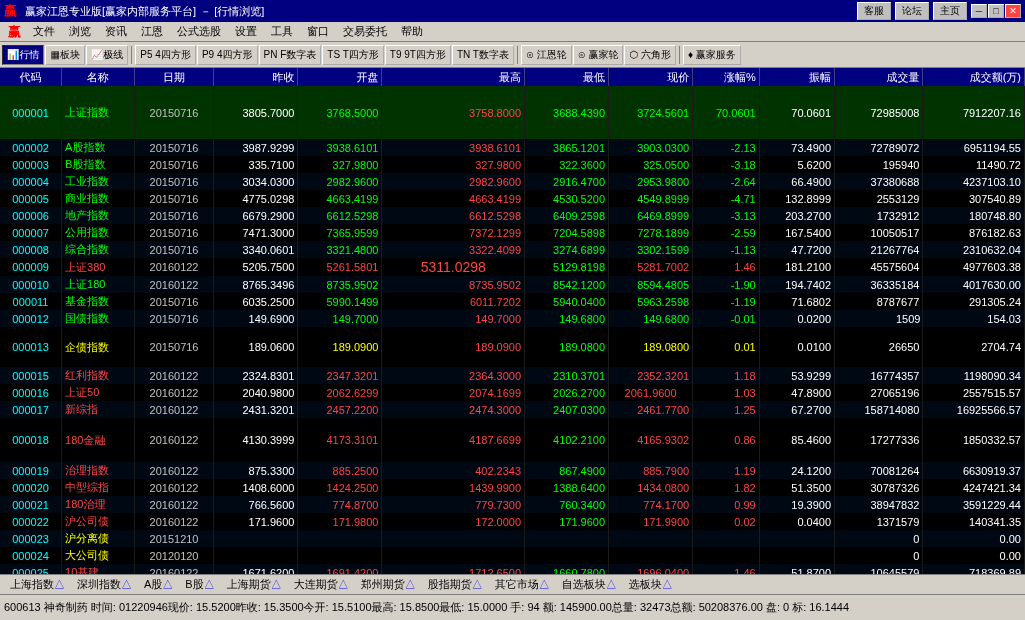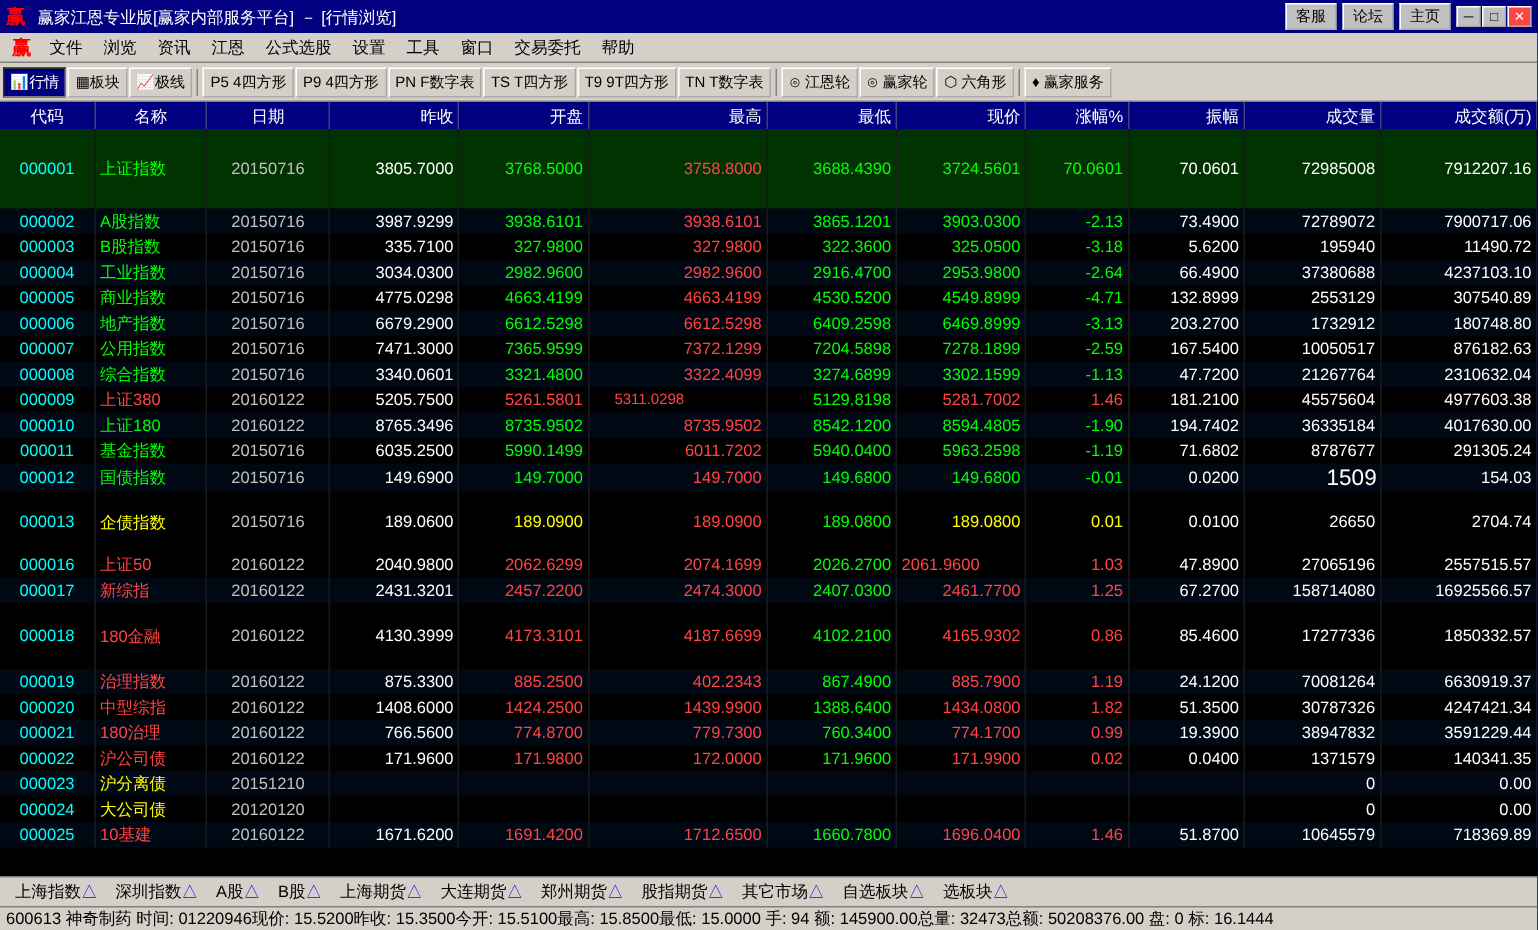--- a/index.html
+++ b/index.html
@@ -33,21 +33,21 @@
     .data-table tbody td:first-child { text-align: center; color: #00ffff; }
     .data-table tbody td:nth-child(2) { text-align: left; }
     .data-table tbody td:nth-child(3) { text-align: center; color: #c0c0c0; }
 
     
     .bottom-tabs { background: #d4d0c8; height: 20px; display: flex; align-items: center; padding: 0 4px; gap: 0; border-top: 1px solid #808080; }
     .bottom-tab { padding: 1px 6px; font-size: 11px; color: #000; cursor: pointer; white-space: nowrap; }
     .bottom-tab .arrow { color: #0000ff; }
 
     
-    .status-bar { background: #d4d0c8; height: 16px; display: flex; align-items: center; padding: 0 4px; border-top: 1px solid #808080; font-size: 11px; color: #000; }
+    .status-bar { background: #d4d0c8; height: 26px; display: flex; align-items: center; padding: 0 4px; border-top: 1px solid #808080; font-size: 11px; color: #000; }
     
     .main-container { display: flex; flex-direction: column; height: 620px; }
     .content-area { flex: 1; overflow: hidden; display: flex; flex-direction: column; }
     .table-wrapper { flex: 1; overflow: hidden; background: #000; }
   </style>
 </head>
 <body>
 
 <div class="main-container">
 
@@ -147,21 +147,21 @@
               <td style="color: rgb(0, 255, 0); text-align: left; padding: 1px 3px; border-right: 1px solid rgb(26, 26, 26); font-size: 11px; white-space: nowrap;">A股指数</td>
               <td style="color: rgb(192, 192, 192); text-align: center; padding: 1px 3px; border-right: 1px solid rgb(26, 26, 26); font-size: 11px; white-space: nowrap;">20150716</td>
               <td style="color: rgb(255, 255, 255); text-align: right; padding: 1px 3px; border-right: 1px solid rgb(26, 26, 26); font-size: 11px; white-space: nowrap;">3987.9299</td>
               <td style="color: rgb(0, 255, 0); text-align: right; padding: 1px 3px; border-right: 1px solid rgb(26, 26, 26); font-size: 11px; white-space: nowrap;">3938.6101</td>
               <td style="color: rgb(255, 68, 68); text-align: right; padding: 1px 3px; border-right: 1px solid rgb(26, 26, 26); font-size: 11px; white-space: nowrap;">3938.6101</td>
               <td style="color: rgb(0, 255, 0); text-align: right; padding: 1px 3px; border-right: 1px solid rgb(26, 26, 26); font-size: 11px; white-space: nowrap;">3865.1201</td>
               <td style="color: rgb(0, 255, 0); text-align: right; padding: 1px 3px; border-right: 1px solid rgb(26, 26, 26); font-size: 11px; white-space: nowrap;">3903.0300</td>
               <td style="color: rgb(0, 255, 0); text-align: right; padding: 1px 3px; border-right: 1px solid rgb(26, 26, 26); font-size: 11px; white-space: nowrap;">-2.13</td>
               <td style="color: rgb(255, 255, 255); text-align: right; padding: 1px 3px; border-right: 1px solid rgb(26, 26, 26); font-size: 11px; white-space: nowrap;">73.4900</td>
               <td style="color: rgb(255, 255, 255); text-align: right; padding: 1px 3px; border-right: 1px solid rgb(26, 26, 26); font-size: 11px; white-space: nowrap;">72789072</td>
-              <td style="color: rgb(255, 255, 255); text-align: right; padding: 1px 3px; border-right: 1px solid rgb(26, 26, 26); font-size: 11px; white-space: nowrap;">7900717.06</td>
+              <td style="color: rgb(255, 255, 255); text-align: right; padding: 1px 3px; border-right: 1px solid rgb(26, 26, 26); font-size: 11px; white-space: nowrap;">6951194.55</td>
             </tr>
             <tr style="background: rgb(0, 0, 0);">
               <td style="color: rgb(0, 255, 255); text-align: center; padding: 1px 3px; border-right: 1px solid rgb(26, 26, 26); font-size: 11px; white-space: nowrap;">000003</td>
               <td style="color: rgb(0, 255, 0); text-align: left; padding: 1px 3px; border-right: 1px solid rgb(26, 26, 26); font-size: 11px; white-space: nowrap;">B股指数</td>
               <td style="color: rgb(192, 192, 192); text-align: center; padding: 1px 3px; border-right: 1px solid rgb(26, 26, 26); font-size: 11px; white-space: nowrap;">20150716</td>
               <td style="color: rgb(255, 255, 255); text-align: right; padding: 1px 3px; border-right: 1px solid rgb(26, 26, 26); font-size: 11px; white-space: nowrap;">335.7100</td>
               <td style="color: rgb(0, 255, 0); text-align: right; padding: 1px 3px; border-right: 1px solid rgb(26, 26, 26); font-size: 11px; white-space: nowrap;">327.9800</td>
               <td style="color: rgb(255, 68, 68); text-align: right; padding: 1px 3px; border-right: 1px solid rgb(26, 26, 26); font-size: 11px; white-space: nowrap;">327.9800</td>
               <td style="color: rgb(0, 255, 0); text-align: right; padding: 1px 3px; border-right: 1px solid rgb(26, 26, 26); font-size: 11px; white-space: nowrap;">322.3600</td>
               <td style="color: rgb(0, 255, 0); text-align: right; padding: 1px 3px; border-right: 1px solid rgb(26, 26, 26); font-size: 11px; white-space: nowrap;">325.0500</td>
@@ -239,21 +239,21 @@
               <td style="color: rgb(255, 255, 255); text-align: right; padding: 1px 3px; border-right: 1px solid rgb(26, 26, 26); font-size: 11px; white-space: nowrap;">47.7200</td>
               <td style="color: rgb(255, 255, 255); text-align: right; padding: 1px 3px; border-right: 1px solid rgb(26, 26, 26); font-size: 11px; white-space: nowrap;">21267764</td>
               <td style="color: rgb(255, 255, 255); text-align: right; padding: 1px 3px; border-right: 1px solid rgb(26, 26, 26); font-size: 11px; white-space: nowrap;">2310632.04</td>
             </tr>
             <tr style="background: rgb(0, 0, 0);">
               <td style="color: rgb(0, 255, 255); text-align: center; padding: 1px 3px; border-right: 1px solid rgb(26, 26, 26); font-size: 11px; white-space: nowrap;">000009</td>
               <td style="color: rgb(255, 68, 68); text-align: left; padding: 1px 3px; border-right: 1px solid rgb(26, 26, 26); font-size: 11px; white-space: nowrap;">上证380</td>
               <td style="color: rgb(192, 192, 192); text-align: center; padding: 1px 3px; border-right: 1px solid rgb(26, 26, 26); font-size: 11px; white-space: nowrap;">20160122</td>
               <td style="color: rgb(255, 255, 255); text-align: right; padding: 1px 3px; border-right: 1px solid rgb(26, 26, 26); font-size: 11px; white-space: nowrap;">5205.7500</td>
               <td style="color: rgb(255, 68, 68); text-align: right; padding: 1px 3px; border-right: 1px solid rgb(26, 26, 26); font-size: 11px; white-space: nowrap;">5261.5801</td>
-              <td style="color: rgb(255, 68, 68); text-align: left; padding: 1px 17px; border-right: 1px solid rgb(26, 26, 26); font-size: 10px; white-space: nowrap;">5311.0298</td>
+              <td style="color: rgb(255, 68, 68); text-align: center; padding: 1px 17px; border-right: 1px solid rgb(26, 26, 26); font-size: 14px; white-space: nowrap;">5311.0298</td>
               <td style="color: rgb(0, 255, 0); text-align: right; padding: 1px 3px; border-right: 1px solid rgb(26, 26, 26); font-size: 11px; white-space: nowrap;">5129.8198</td>
               <td style="color: rgb(255, 68, 68); text-align: right; padding: 1px 3px; border-right: 1px solid rgb(26, 26, 26); font-size: 11px; white-space: nowrap;">5281.7002</td>
               <td style="color: rgb(255, 68, 68); text-align: right; padding: 1px 3px; border-right: 1px solid rgb(26, 26, 26); font-size: 11px; white-space: nowrap;">1.46</td>
               <td style="color: rgb(255, 255, 255); text-align: right; padding: 1px 3px; border-right: 1px solid rgb(26, 26, 26); font-size: 11px; white-space: nowrap;">181.2100</td>
               <td style="color: rgb(255, 255, 255); text-align: right; padding: 1px 3px; border-right: 1px solid rgb(26, 26, 26); font-size: 11px; white-space: nowrap;">45575604</td>
               <td style="color: rgb(255, 255, 255); text-align: right; padding: 1px 3px; border-right: 1px solid rgb(26, 26, 26); font-size: 11px; white-space: nowrap;">4977603.38</td>
             </tr>
             <tr style="background: rgb(0, 8, 20);">
               <td style="color: rgb(0, 255, 255); text-align: center; padding: 1px 3px; border-right: 1px solid rgb(26, 26, 26); font-size: 11px; white-space: nowrap;">000010</td>
               <td style="color: rgb(0, 255, 0); text-align: left; padding: 1px 3px; border-right: 1px solid rgb(26, 26, 26); font-size: 11px; white-space: nowrap;">上证180</td>
@@ -286,46 +286,60 @@
               <td style="color: rgb(0, 255, 255); text-align: center; padding: 1px 3px; border-right: 1px solid rgb(26, 26, 26); font-size: 11px; white-space: nowrap;">000012</td>
               <td style="color: rgb(0, 255, 0); text-align: left; padding: 1px 3px; border-right: 1px solid rgb(26, 26, 26); font-size: 11px; white-space: nowrap;">国债指数</td>
               <td style="color: rgb(192, 192, 192); text-align: center; padding: 1px 3px; border-right: 1px solid rgb(26, 26, 26); font-size: 11px; white-space: nowrap;">20150716</td>
               <td style="color: rgb(255, 255, 255); text-align: right; padding: 1px 3px; border-right: 1px solid rgb(26, 26, 26); font-size: 11px; white-space: nowrap;">149.6900</td>
               <td style="color: rgb(0, 255, 0); text-align: right; padding: 1px 3px; border-right: 1px solid rgb(26, 26, 26); font-size: 11px; white-space: nowrap;">149.7000</td>
               <td style="color: rgb(255, 68, 68); text-align: right; padding: 1px 3px; border-right: 1px solid rgb(26, 26, 26); font-size: 11px; white-space: nowrap;">149.7000</td>
               <td style="color: rgb(0, 255, 0); text-align: right; padding: 1px 3px; border-right: 1px solid rgb(26, 26, 26); font-size: 11px; white-space: nowrap;">149.6800</td>
               <td style="color: rgb(0, 255, 0); text-align: right; padding: 1px 3px; border-right: 1px solid rgb(26, 26, 26); font-size: 11px; white-space: nowrap;">149.6800</td>
               <td style="color: rgb(0, 255, 0); text-align: right; padding: 1px 3px; border-right: 1px solid rgb(26, 26, 26); font-size: 11px; white-space: nowrap;">-0.01</td>
               <td style="color: rgb(255, 255, 255); text-align: right; padding: 1px 3px; border-right: 1px solid rgb(26, 26, 26); font-size: 11px; white-space: nowrap;">0.0200</td>
-              <td style="color: rgb(255, 255, 255); padding: 1px 2px; border-right: 1px solid rgb(26, 26, 26); font-size: 15px; white-space: nowrap;">1509</td>
+              <td style="color: rgb(255, 255, 255); padding: 1px 2px; border-right: 1px solid rgb(26, 26, 26); font-size: 11px; white-space: nowrap;">1509</td>
               <td style="color: rgb(255, 255, 255); text-align: right; padding: 1px 3px; border-right: 1px solid rgb(26, 26, 26); font-size: 11px; white-space: nowrap;">154.03</td>
             </tr>
             <tr style="background: rgb(0, 0, 0);">
               <td style="color: rgb(0, 255, 255); text-align: center; padding: 1px 3px; border-right: 1px solid rgb(26, 26, 26); font-size: 11px; white-space: nowrap;">000013</td>
               <td style="color: rgb(255, 255, 0); text-align: left; padding: 1px 3px; border-right: 1px solid rgb(26, 26, 26); font-size: 11px; white-space: nowrap;">企债指数</td>
               <td style="color: rgb(192, 192, 192); text-align: center; padding: 1px 3px; border-right: 1px solid rgb(26, 26, 26); font-size: 11px; white-space: nowrap;">20150716</td>
               <td style="color: rgb(255, 255, 255); text-align: right; padding: 1px 3px; border-right: 1px solid rgb(26, 26, 26); font-size: 11px; white-space: nowrap;">189.0600</td>
               <td style="color: rgb(255, 255, 0); text-align: right; padding: 1px 3px; border-right: 1px solid rgb(26, 26, 26); font-size: 11px; white-space: nowrap;">189.0900</td>
               <td style="color: rgb(255, 68, 68); text-align: right; padding: 1px 3px; border-right: 1px solid rgb(26, 26, 26); font-size: 11px; white-space: nowrap;">189.0900</td>
               <td style="color: rgb(0, 255, 0); text-align: right; padding: 1px 3px; border-right: 1px solid rgb(26, 26, 26); font-size: 11px; white-space: nowrap;">189.0800</td>
               <td style="color: rgb(255, 255, 0); text-align: right; padding: 1px 3px; border-right: 1px solid rgb(26, 26, 26); font-size: 11px; white-space: nowrap;">189.0800</td>
               <td style="color: rgb(255, 255, 0); text-align: right; padding: 14px 3px; border-right: 1px solid rgb(26, 26, 26); font-size: 11px; white-space: nowrap;">0.01</td>
               <td style="color: rgb(255, 255, 255); text-align: right; padding: 1px 3px; border-right: 1px solid rgb(26, 26, 26); font-size: 11px; white-space: nowrap;">0.0100</td>
               <td style="color: rgb(255, 255, 255); text-align: right; padding: 1px 3px; border-right: 1px solid rgb(26, 26, 26); font-size: 11px; white-space: nowrap;">26650</td>
               <td style="color: rgb(255, 255, 255); text-align: right; padding: 1px 3px; border-right: 1px solid rgb(26, 26, 26); font-size: 11px; white-space: nowrap;">2704.74</td>
             </tr>
+            <tr style="background: rgb(0, 8, 20);">
+              <td style="color: rgb(0, 255, 255); text-align: center; padding: 1px 3px; border-right: 1px solid rgb(26, 26, 26); font-size: 11px; white-space: nowrap;">000015</td>
+              <td style="color: rgb(255, 68, 68); text-align: left; padding: 1px 3px; border-right: 1px solid rgb(26, 26, 26); font-size: 11px; white-space: nowrap;">红利指数</td>
+              <td style="color: rgb(192, 192, 192); text-align: center; padding: 1px 3px; border-right: 1px solid rgb(26, 26, 26); font-size: 11px; white-space: nowrap;">20160122</td>
+              <td style="color: rgb(255, 255, 255); text-align: right; padding: 1px 3px; border-right: 1px solid rgb(26, 26, 26); font-size: 11px; white-space: nowrap;">2324.8301</td>
+              <td style="color: rgb(255, 68, 68); text-align: right; padding: 1px 3px; border-right: 1px solid rgb(26, 26, 26); font-size: 11px; white-space: nowrap;">2347.3201</td>
+              <td style="color: rgb(255, 68, 68); text-align: right; padding: 1px 3px; border-right: 1px solid rgb(26, 26, 26); font-size: 11px; white-space: nowrap;">2364.3000</td>
+              <td style="color: rgb(0, 255, 0); text-align: right; padding: 1px 3px; border-right: 1px solid rgb(26, 26, 26); font-size: 11px; white-space: nowrap;">2310.3701</td>
+              <td style="color: rgb(255, 68, 68); text-align: right; padding: 1px 3px; border-right: 1px solid rgb(26, 26, 26); font-size: 11px; white-space: nowrap;">2352.3201</td>
+              <td style="color: rgb(255, 68, 68); text-align: right; padding: 1px 3px; border-right: 1px solid rgb(26, 26, 26); font-size: 11px; white-space: nowrap;">1.18</td>
+              <td style="color: rgb(255, 255, 255); text-align: right; padding: 1px 3px; border-right: 1px solid rgb(26, 26, 26); font-size: 11px; white-space: nowrap;">53.9299</td>
+              <td style="color: rgb(255, 255, 255); text-align: right; padding: 1px 3px; border-right: 1px solid rgb(26, 26, 26); font-size: 11px; white-space: nowrap;">16774357</td>
+              <td style="color: rgb(255, 255, 255); text-align: right; padding: 1px 3px; border-right: 1px solid rgb(26, 26, 26); font-size: 11px; white-space: nowrap;">1198090.34</td>
+            </tr>
             <tr style="background: rgb(0, 0, 0);">
               <td style="color: rgb(0, 255, 255); text-align: center; padding: 1px 3px; border-right: 1px solid rgb(26, 26, 26); font-size: 11px; white-space: nowrap;">000016</td>
               <td style="color: rgb(255, 68, 68); text-align: left; padding: 1px 3px; border-right: 1px solid rgb(26, 26, 26); font-size: 11px; white-space: nowrap;">上证50</td>
               <td style="color: rgb(192, 192, 192); text-align: center; padding: 1px 3px; border-right: 1px solid rgb(26, 26, 26); font-size: 11px; white-space: nowrap;">20160122</td>
               <td style="color: rgb(255, 255, 255); text-align: right; padding: 1px 3px; border-right: 1px solid rgb(26, 26, 26); font-size: 11px; white-space: nowrap;">2040.9800</td>
               <td style="color: rgb(255, 68, 68); text-align: right; padding: 1px 3px; border-right: 1px solid rgb(26, 26, 26); font-size: 11px; white-space: nowrap;">2062.6299</td>
               <td style="color: rgb(255, 68, 68); text-align: right; padding: 1px 3px; border-right: 1px solid rgb(26, 26, 26); font-size: 11px; white-space: nowrap;">2074.1699</td>
               <td style="color: rgb(0, 255, 0); text-align: right; padding: 1px 3px; border-right: 1px solid rgb(26, 26, 26); font-size: 11px; white-space: nowrap;">2026.2700</td>
-              <td style="color: rgb(255, 68, 68); text-align: left; padding: 1px 3px; border-right: 1px solid rgb(26, 26, 26); font-size: 11px; white-space: nowrap;">2061.9600</td>
+              <td style="color: rgb(255, 68, 68); text-align: center; padding: 1px 3px; border-right: 1px solid rgb(26, 26, 26); font-size: 11px; white-space: nowrap;">2061.9600</td>
               <td style="color: rgb(255, 68, 68); text-align: right; padding: 1px 3px; border-right: 1px solid rgb(26, 26, 26); font-size: 11px; white-space: nowrap;">1.03</td>
               <td style="color: rgb(255, 255, 255); text-align: right; padding: 1px 3px; border-right: 1px solid rgb(26, 26, 26); font-size: 11px; white-space: nowrap;">47.8900</td>
               <td style="color: rgb(255, 255, 255); text-align: right; padding: 1px 3px; border-right: 1px solid rgb(26, 26, 26); font-size: 11px; white-space: nowrap;">27065196</td>
               <td style="color: rgb(255, 255, 255); text-align: right; padding: 1px 3px; border-right: 1px solid rgb(26, 26, 26); font-size: 11px; white-space: nowrap;">2557515.57</td>
             </tr>
             <tr style="background: rgb(0, 8, 20);">
               <td style="color: rgb(0, 255, 255); text-align: center; padding: 1px 3px; border-right: 1px solid rgb(26, 26, 26); font-size: 11px; white-space: nowrap;">000017</td>
               <td style="color: rgb(255, 68, 68); text-align: left; padding: 1px 3px; border-right: 1px solid rgb(26, 26, 26); font-size: 11px; white-space: nowrap;">新综指</td>
               <td style="color: rgb(192, 192, 192); text-align: center; padding: 1px 3px; border-right: 1px solid rgb(26, 26, 26); font-size: 11px; white-space: nowrap;">20160122</td>
               <td style="color: rgb(255, 255, 255); text-align: right; padding: 1px 3px; border-right: 1px solid rgb(26, 26, 26); font-size: 11px; white-space: nowrap;">2431.3201</td>

